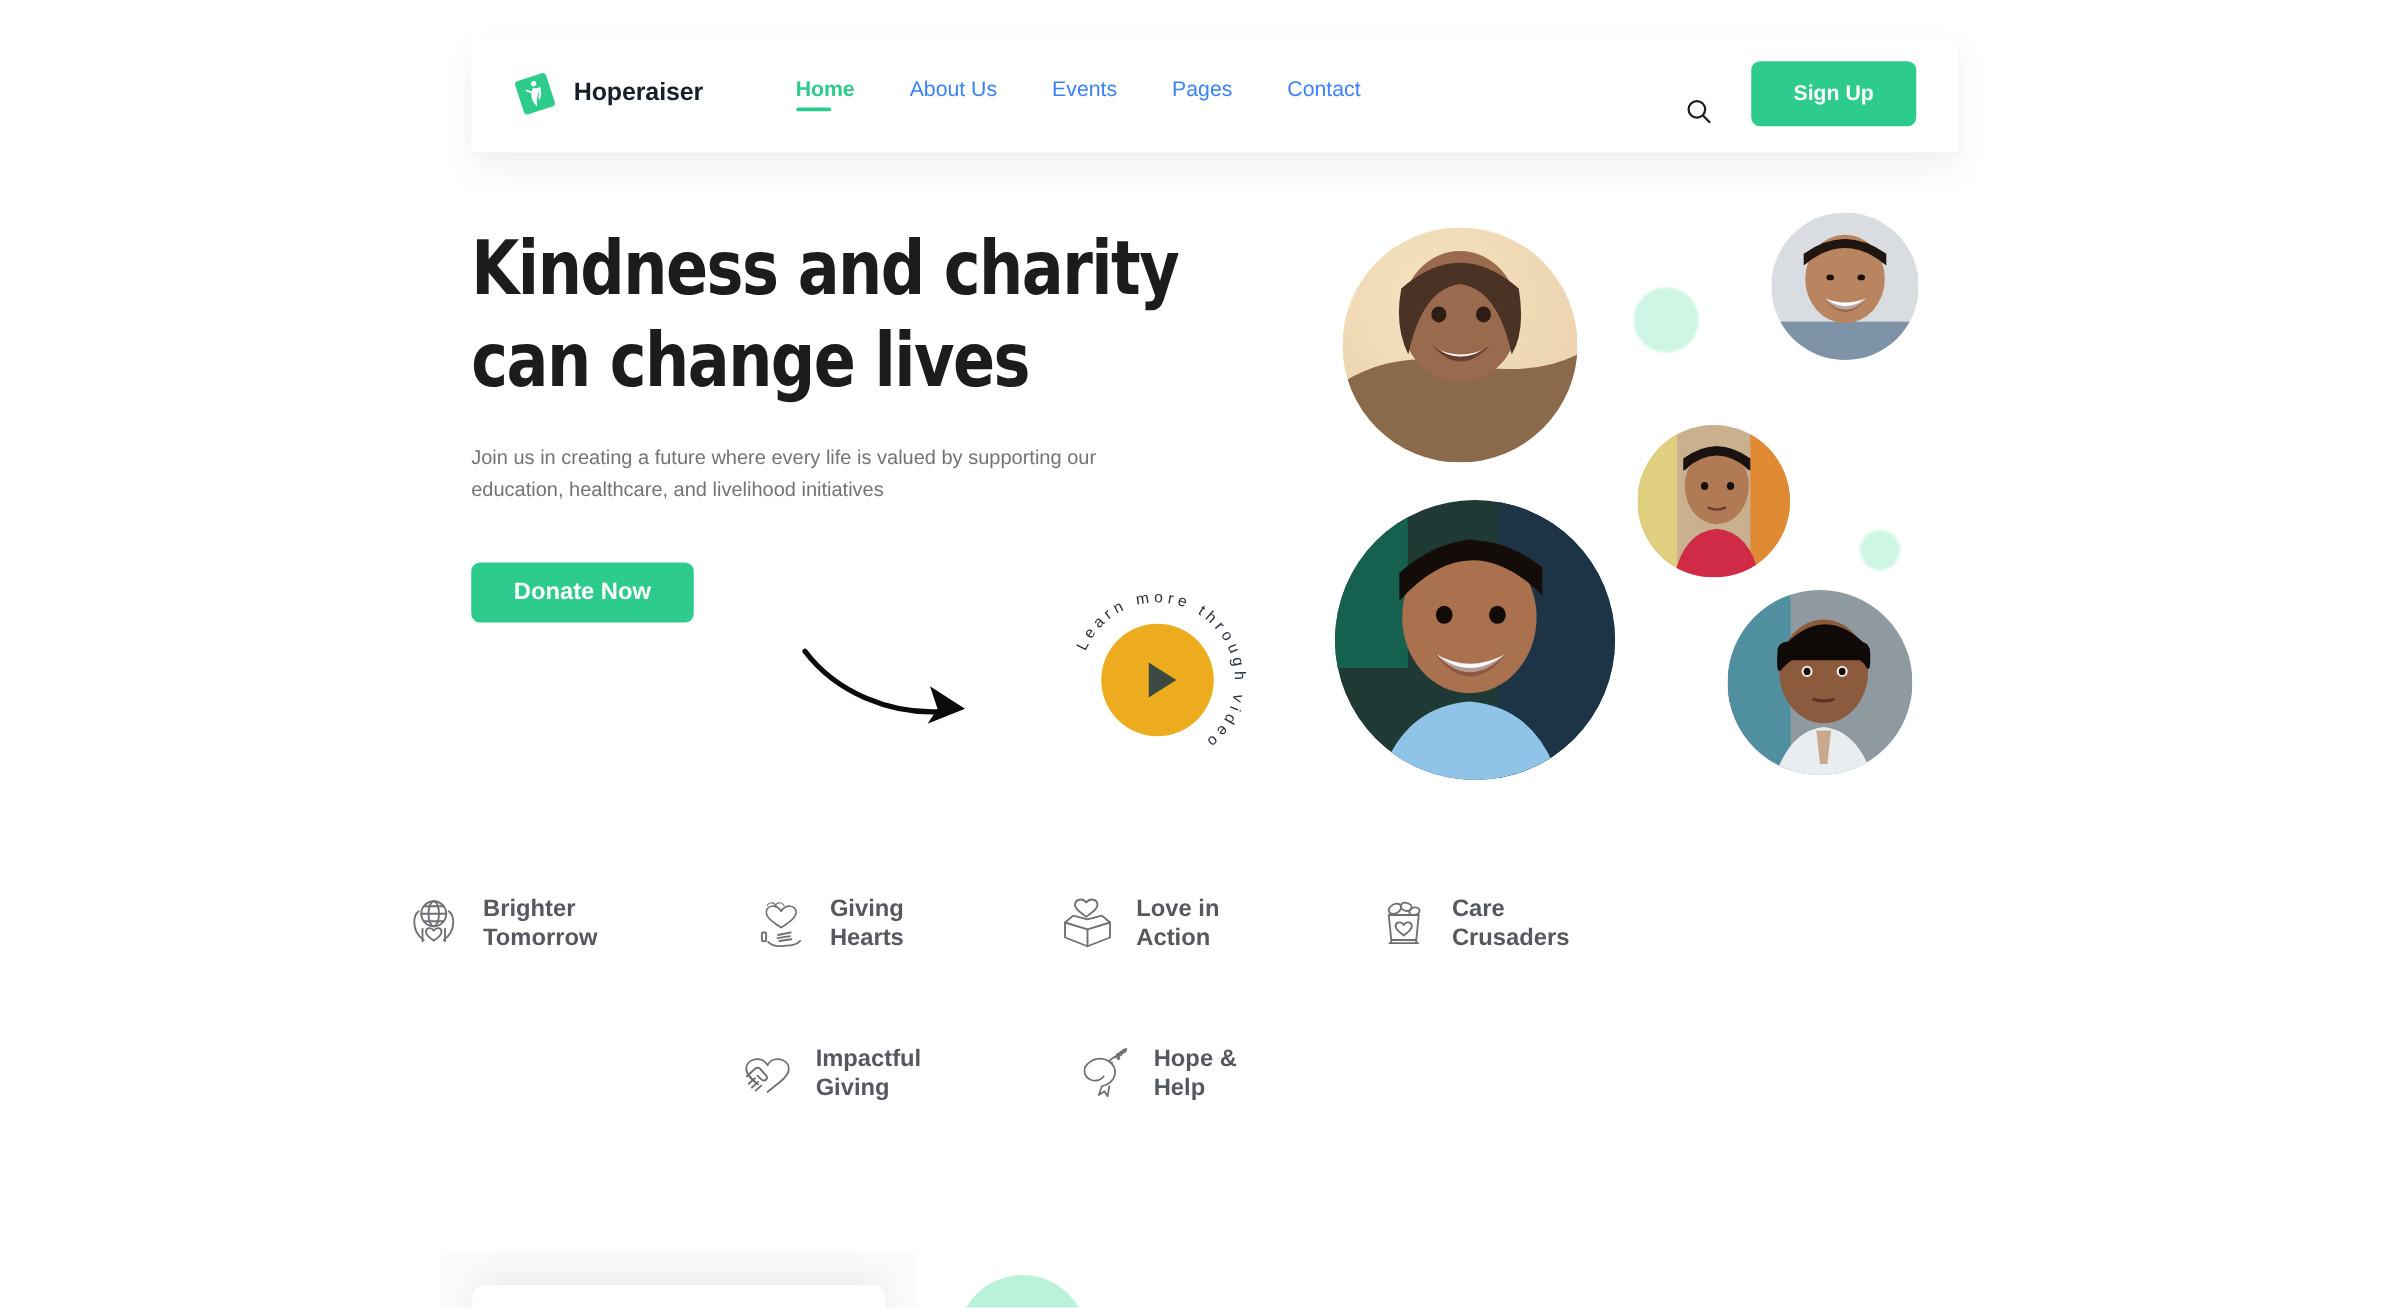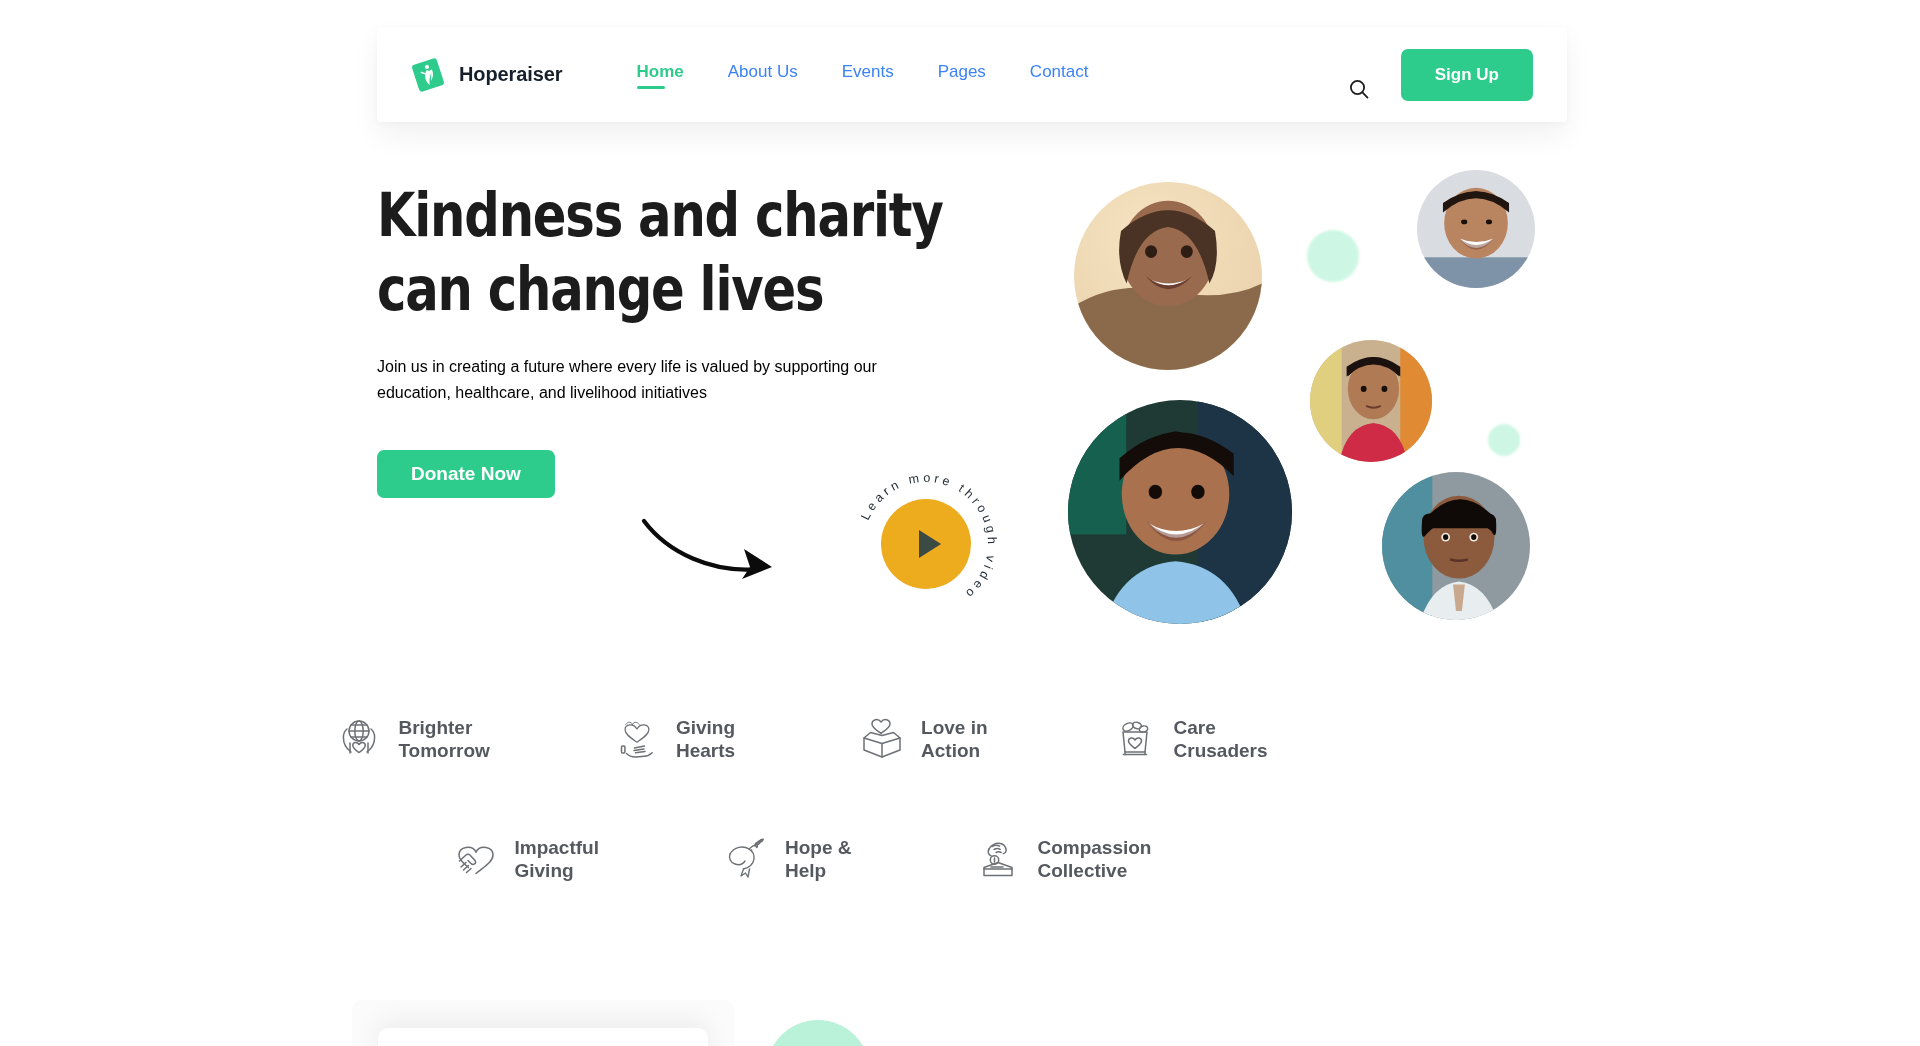--- a/index.html
+++ b/index.html
@@ -55,21 +55,21 @@
   
   .hero-left { position: absolute; top: 178px; left: 377px; width: 620px; }
   .hero-title {
     font-size: 60px; line-height: 74px; font-weight: 700;
     color: #1c1c1c; letter-spacing: -1.3px;
     font-family: "DejaVu Sans Condensed", "Liberation Sans", sans-serif;
     transform: scaleX(0.92); transform-origin: left center;
   }
   .hero-sub {
     margin-top: 28px;
-    font-size: 16px; line-height: 26px; color: #000000;
+    font-size: 16px; line-height: 26px; color: #737373;
     width: 570px;
   }
   .donate-btn {
     margin-top: 44px;
     background: #2ecc8c; color: #ffffff;
     font-size: 19px; font-weight: 700;
     border: none; border-radius: 7px;
     padding: 13px 34px; cursor: pointer;
     font-family: "Liberation Sans", sans-serif;
   }
@@ -96,21 +96,21 @@
     border-bottom: 14px solid transparent;
   }
 
   
   .collage { position: absolute; left: 1060px; top: 160px; width: 520px; height: 480px; }
   .photo { position: absolute; border-radius: 50%; overflow: hidden; }
   .photo svg { display: block; width: 100%; height: 100%; }
   .blob { position: absolute; border-radius: 50%; background: #cdf7e4; filter: blur(1px); }
 
   
-  .features { position: absolute; left: 12px; top: 716px; width: 1580px; }
+  .features { position: absolute; left: 0; top: 716px; width: 1580px; }
   .feat-row { display: flex; justify-content: center; }
   .feat-row.row1 { gap: 124px; }
   .feat-row.row2 { gap: 124px; margin-top: 74px; }
   .feat {
     display: flex; align-items: center; gap: 16px; cursor: pointer;
   }
   .feat-icon { width: 46px; height: 46px; flex: none; }
   .feat-label {
     font-size: 19px; line-height: 23px; font-weight: 600; color: #55595f;
     white-space: pre-line;
@@ -386,36 +386,18 @@
           <path d="M31 10 C34 6 37 4 40 3.5"></path>
           <path d="M33.5 8.5 c0.6-2 2-2.6 3.6-2.6 -0.4 1.8-1.6 2.8-3.6 2.6 Z"></path>
           <path d="M36.5 6 c0.6-2 2-2.8 3.6-2.8 -0.4 2-1.6 3-3.6 2.8 Z"></path>
           <path d="M34 11.5 c-1.6-1.2-1.8-2.6-1.4-4.2 1.8 0.8 2.4 2.2 1.4 4.2 Z"></path>
         </svg>
       </span>
       <span class="feat-label">Hope &amp;
 Help</span>
     </div>
 
-    <div class="feat">
-      <span class="feat-icon">
-        <svg viewBox="0 0 46 46" fill="none" stroke="#6d7175" stroke-width="1.5" stroke-linecap="round" stroke-linejoin="round">
-          <path d="M14 13 c2-4 7-6.5 11.5-5.5 3 0.7 5 2.8 5.5 5.5 0.4 2.4-0.6 4-2.6 4.6"></path>
-          <path d="M14 13 c-1.6 2.6-0.6 5.6 2 6.8"></path>
-          <path d="M17 10.5 c2.4-1.4 5.4-1.6 7.6-0.4"></path>
-          <path d="M19 13.5 c2-1 4.4-1.2 6.2-0.2"></path>
-          <path d="M21 16.5 c1.8-0.8 3.8-0.8 5.2 0"></path>
-          <circle cx="19.5" cy="24" r="4.2"></circle>
-          <line x1="19.5" y1="22" x2="19.5" y2="26"></line>
-          <path d="M9 31.5 L23 26.5 L37 31.5 L37 33 L9 33 Z"></path>
-          <path d="M9 33 L9 39.5 L37 39.5 L37 33"></path>
-          <line x1="16" y1="31" x2="28" y2="31"></line>
-        </svg>
-      </span>
-      <span class="feat-label">Compassion
-Collective</span>
-    </div>
   </div>
 </div>
 
 <div class="bottom-shade"></div>
 <div class="bottom-card"></div>
 <div class="bottom-blob"></div>
 
 </body></html>

